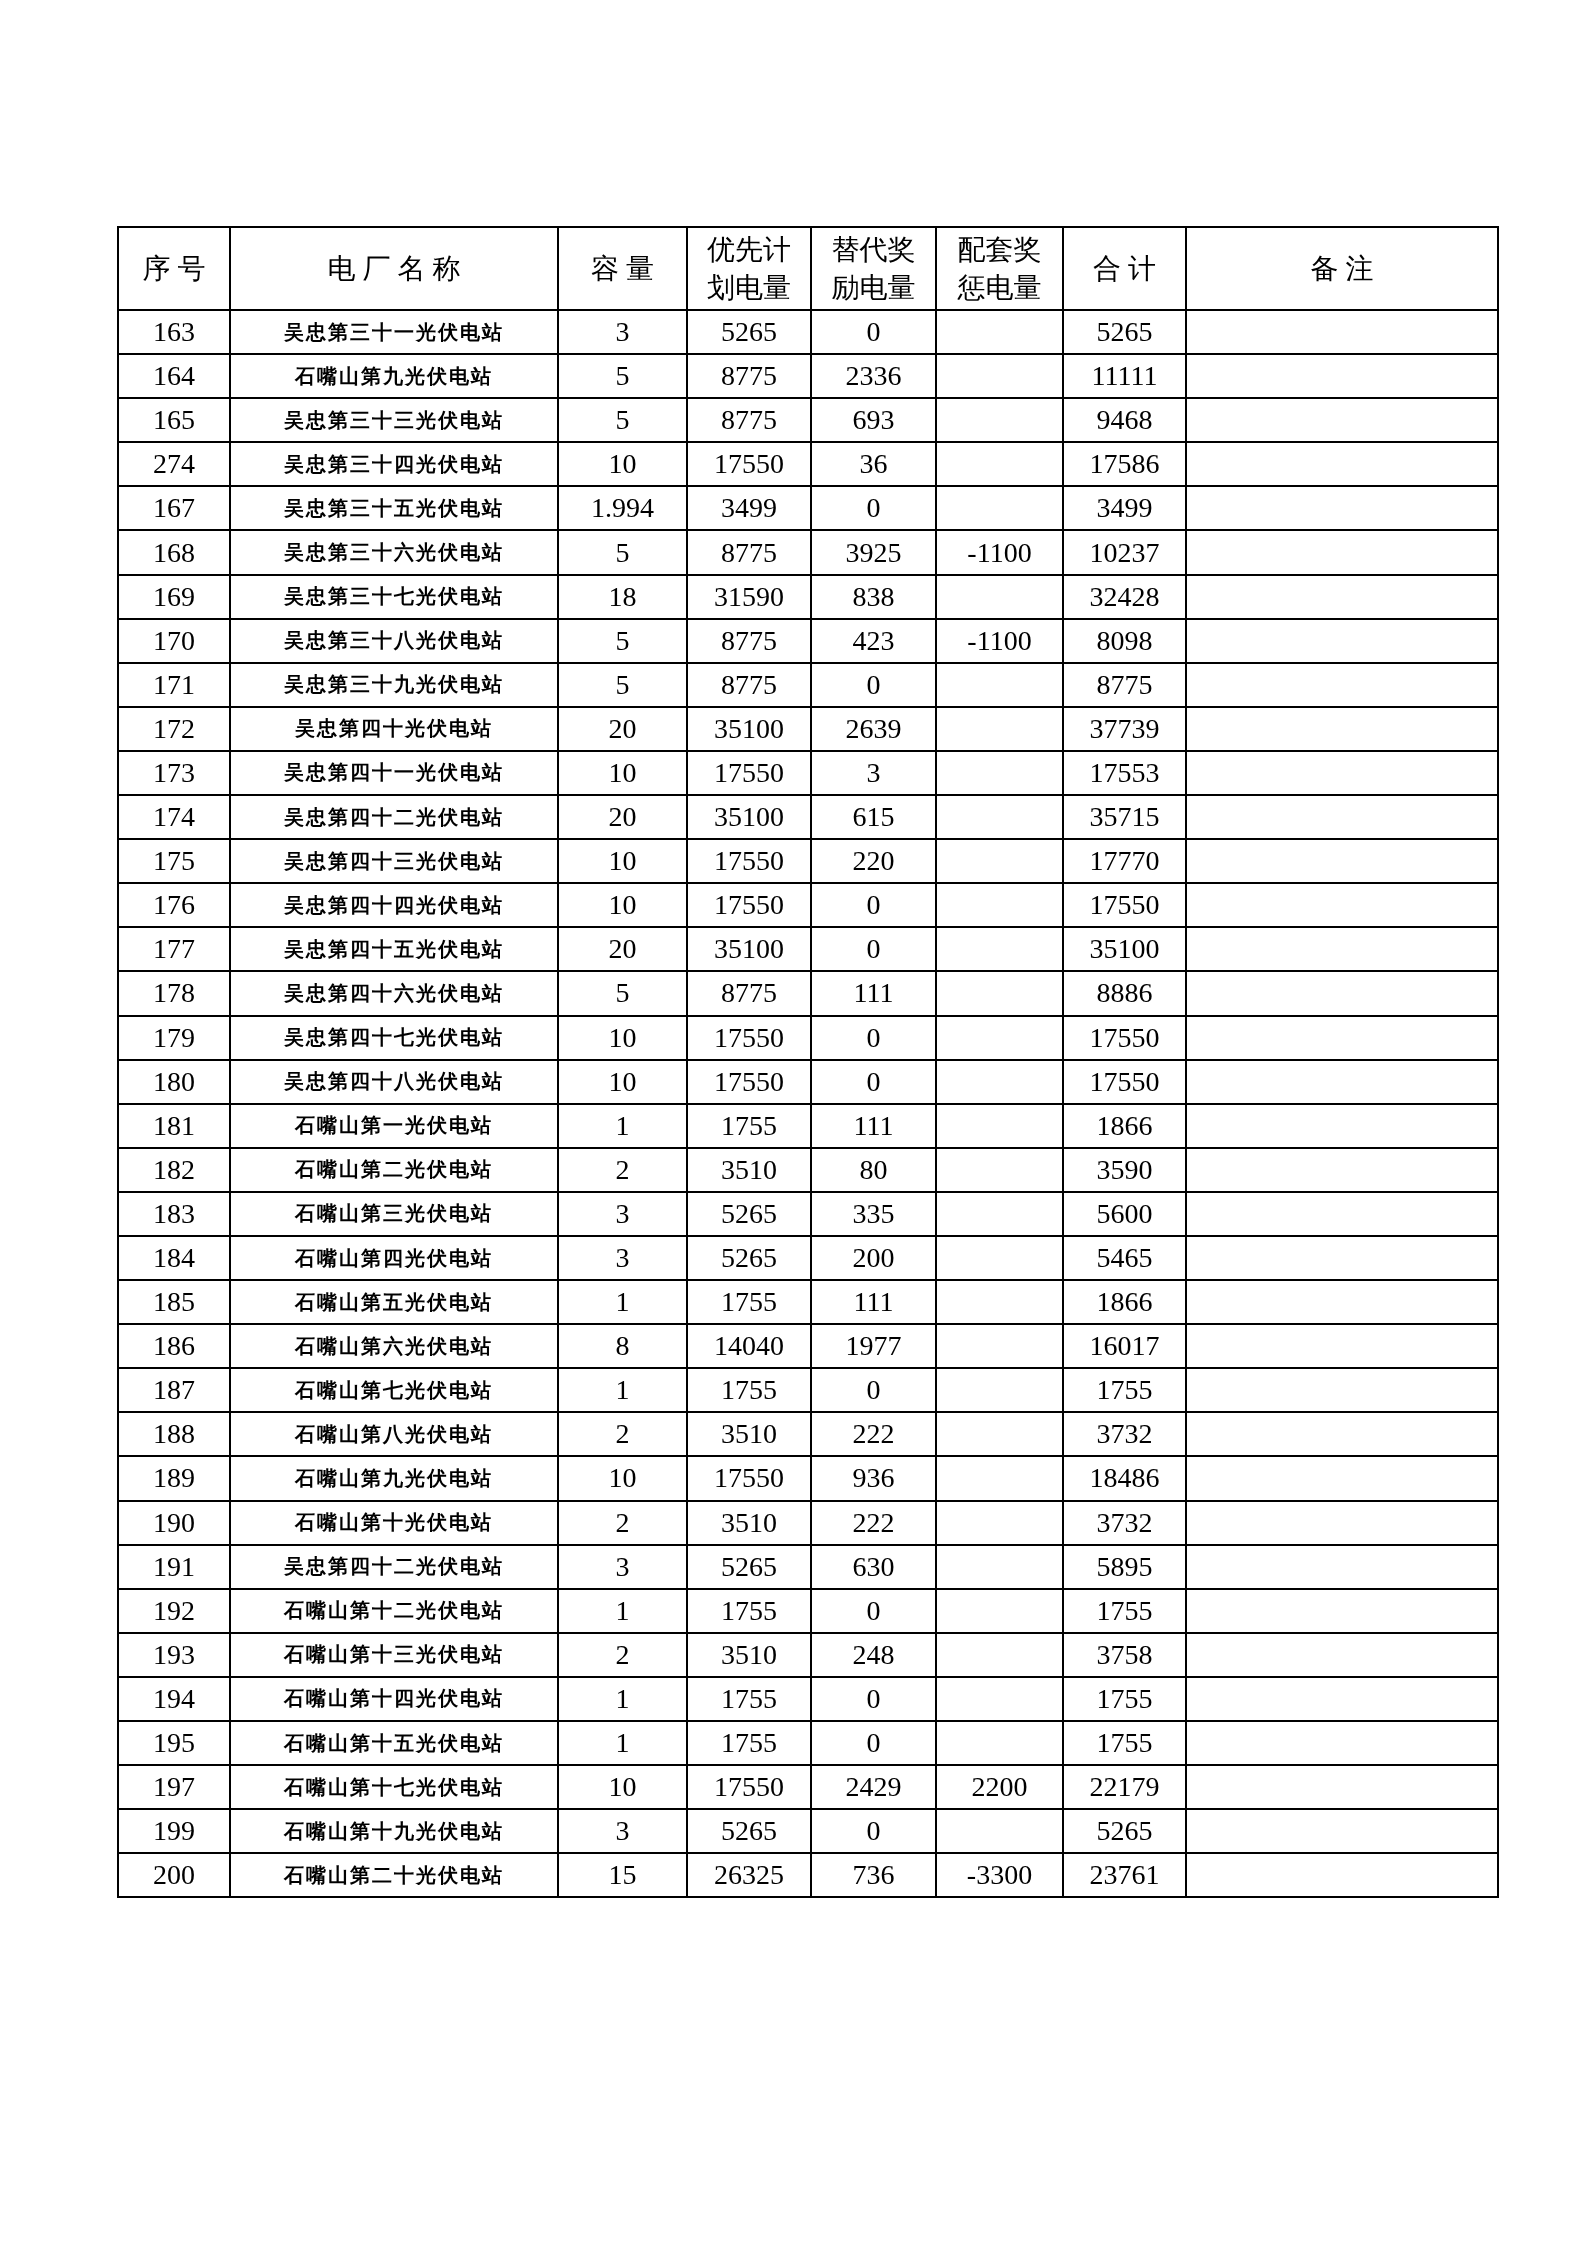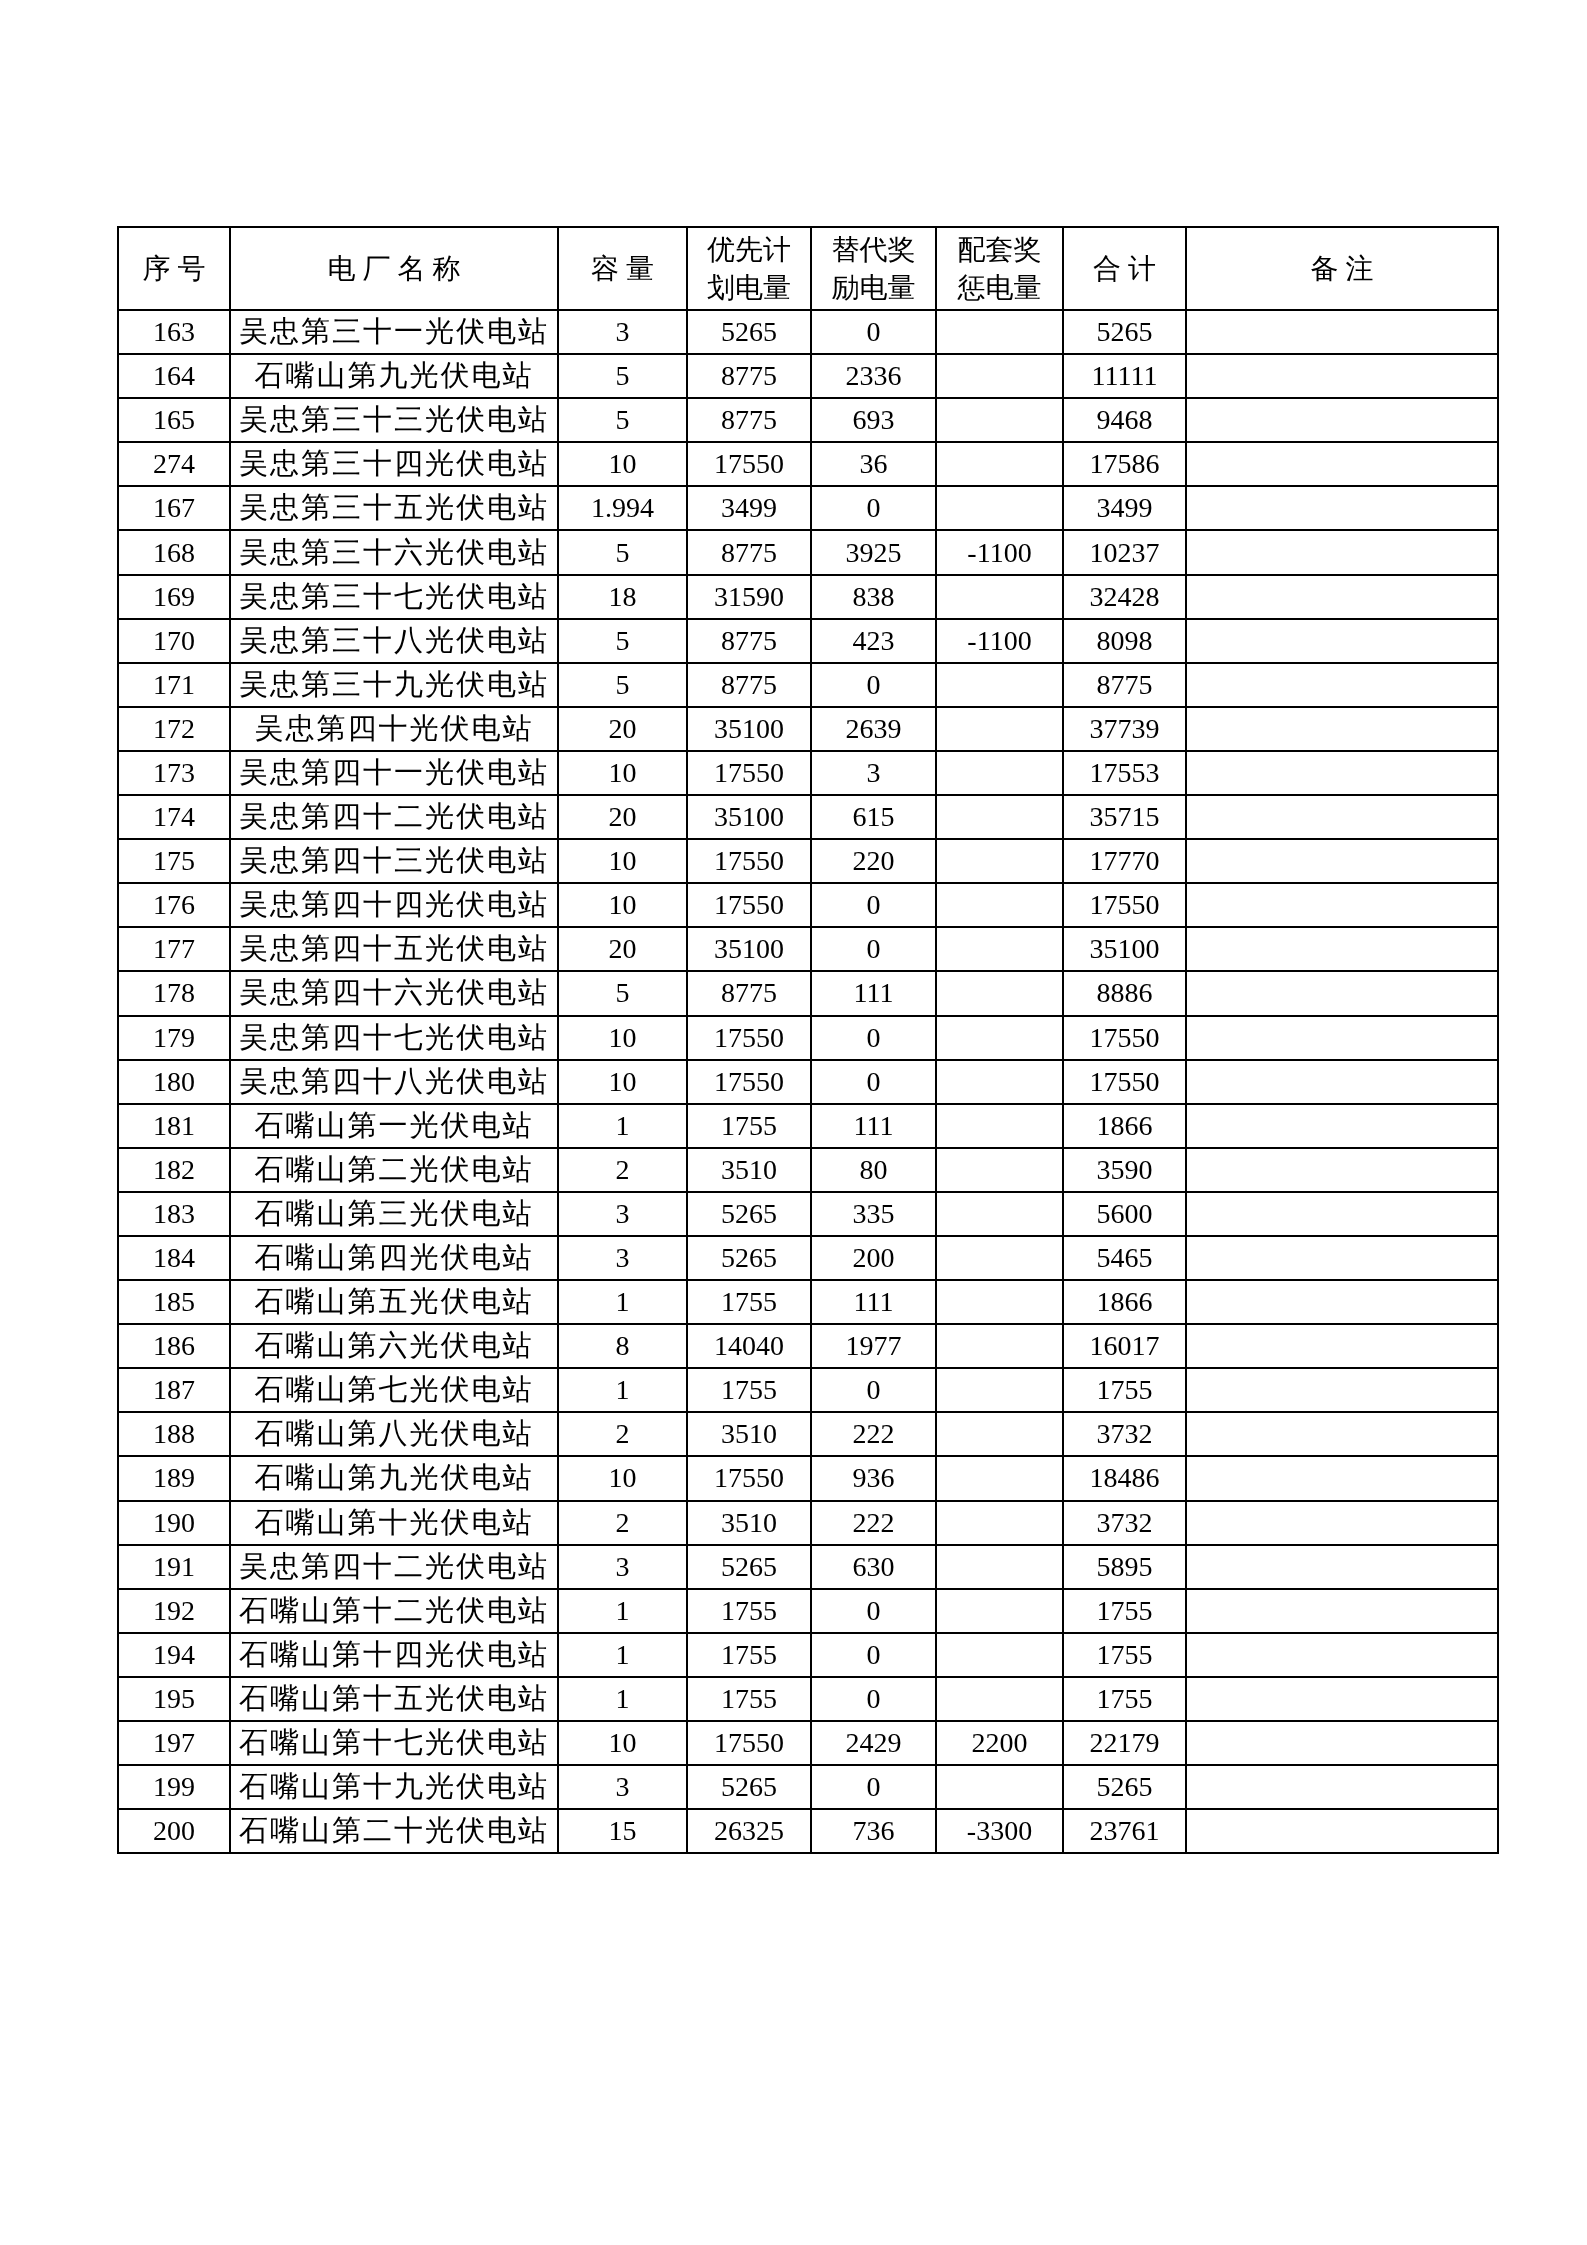--- a/index.html
+++ b/index.html
@@ -36,22 +36,23 @@
     font-weight: normal;
     font-size: 28px;
     height: 81px;
     line-height: 1.35;
   }
   .doc-table td {
     font-size: 28px;
     height: 42.1px;
   }
   .doc-table td.name-cell {
-    font-size: 29px;
+    font-size: 20px;
     letter-spacing: 2px;
+    font-weight: bold;
   }
   .hline { display: block; }
 </style>
 </head>
 <body>
 
 <div class="page">
   <table class="doc-table">
     <colgroup>
       <col style="width:112px">
@@ -379,20 +380,30 @@
     <td>192</td>
     <td class="name-cell">石嘴山第十二光伏电站</td>
     <td>1</td>
     <td>1755</td>
     <td>0</td>
     <td></td>
     <td>1755</td>
     <td></td>
   </tr>
         <tr>
+    <td>193</td>
+    <td class="name-cell">石嘴山第十三光伏电站</td>
+    <td>2</td>
+    <td>3510</td>
+    <td>248</td>
+    <td></td>
+    <td>3758</td>
+    <td></td>
+  </tr>
+        <tr>
     <td>194</td>
     <td class="name-cell">石嘴山第十四光伏电站</td>
     <td>1</td>
     <td>1755</td>
     <td>0</td>
     <td></td>
     <td>1755</td>
     <td></td>
   </tr>
         <tr>

